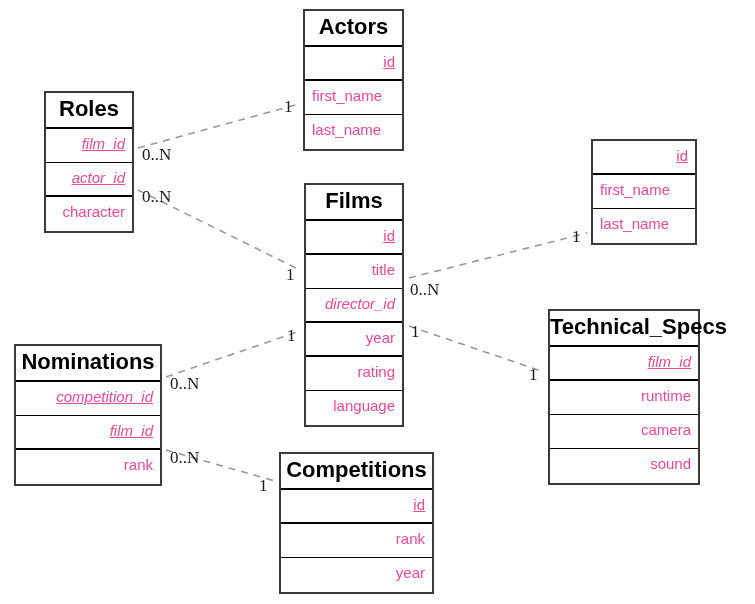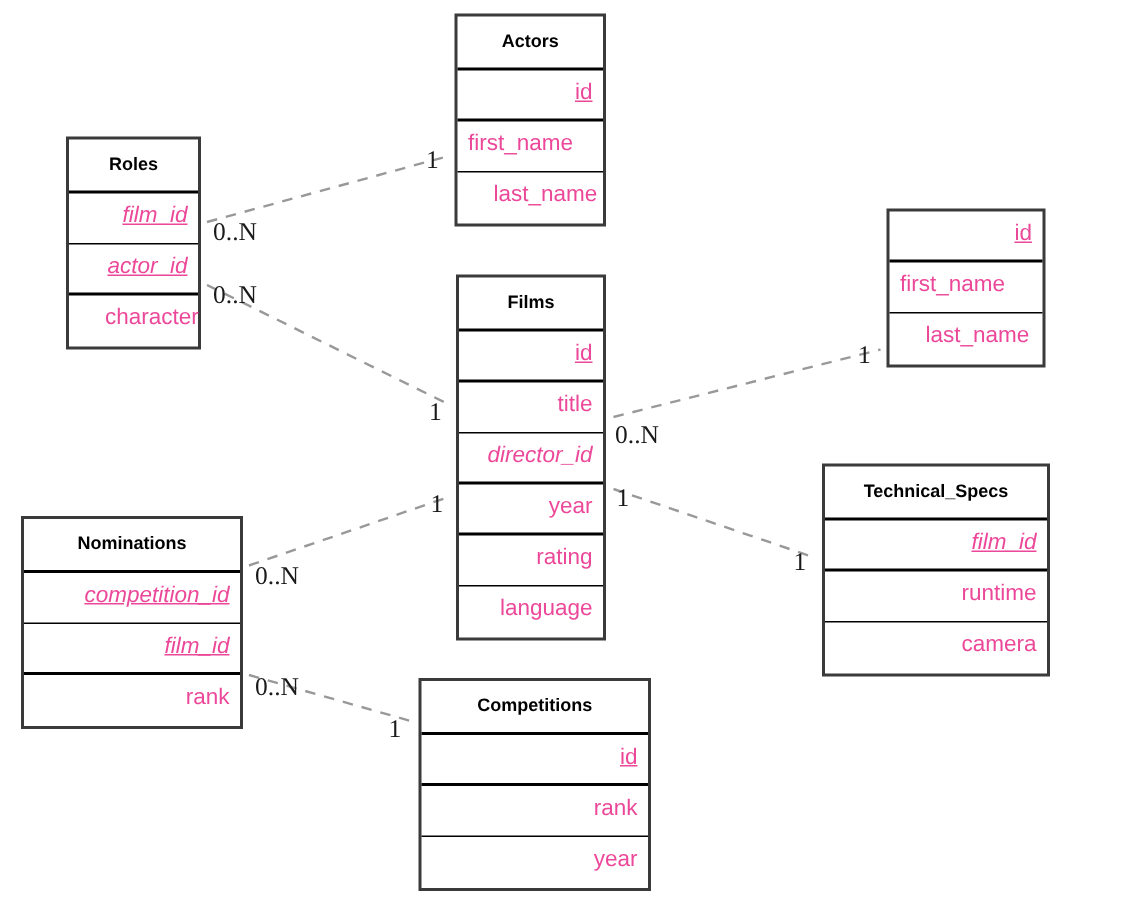--- a/index.html
+++ b/index.html
@@ -30,40 +30,39 @@
     box-sizing: border-box;
     border: 2px solid #3a3a3a;
     background: #ffffff;
   }
   .entity .title {
     box-sizing: border-box;
     height: 36px;
     line-height: 32px;
     text-align: center;
     font-weight: bold;
-    font-size: 12px;
+    font-size: 22px;
     color: #000000;
     border-bottom: 2px solid #000000;
     white-space: nowrap;
     overflow: visible;
   }
   .entity .attr {
     box-sizing: border-box;
     height: 34px;
     line-height: 30px;
     text-align: right;
     font-size: 15px;
     color: #ec4899;
     padding: 0 7px 0 7px;
     border-bottom: 1px solid #000000;
     white-space: nowrap;
   }
   .entity .attr:last-child {
     border-bottom: none;
-    margin-left: 17px;
   }
   
   .entity .attr.key-end {
     border-bottom: 2px solid #000000;
   }
   .entity .attr.left {
     text-align: left;
   }
   .entity .attr .pk {
     text-decoration: underline;
@@ -125,20 +124,21 @@
       <div class="entity" style="left: 591px; top: 139px; width: 106px;">
         <div class="attr key-end"><span class="pk">id</span></div>
         <div class="attr left"><span>first_name</span></div>
         <div class="attr left"><span>last_name</span></div>
       </div>
       <div class="entity" style="left: 548px; top: 309px; width: 152px;">
         <div class="title">Technical_Specs</div>
         <div class="attr key-end"><span class="fkpk">film_id</span></div>
         <div class="attr"><span>runtime</span></div>
         <div class="attr"><span>camera</span></div>
+        <div class="attr"><span>sound</span></div>
       </div>
       <div class="entity" style="left: 14px; top: 344px; width: 148px;">
         <div class="title">Nominations</div>
         <div class="attr"><span class="fkpk">competition_id</span></div>
         <div class="attr key-end"><span class="fkpk">film_id</span></div>
         <div class="attr"><span>rank</span></div>
       </div>
       <div class="entity" style="left: 279px; top: 452px; width: 155px;">
         <div class="title">Competitions</div>
         <div class="attr key-end"><span class="pk">id</span></div>

